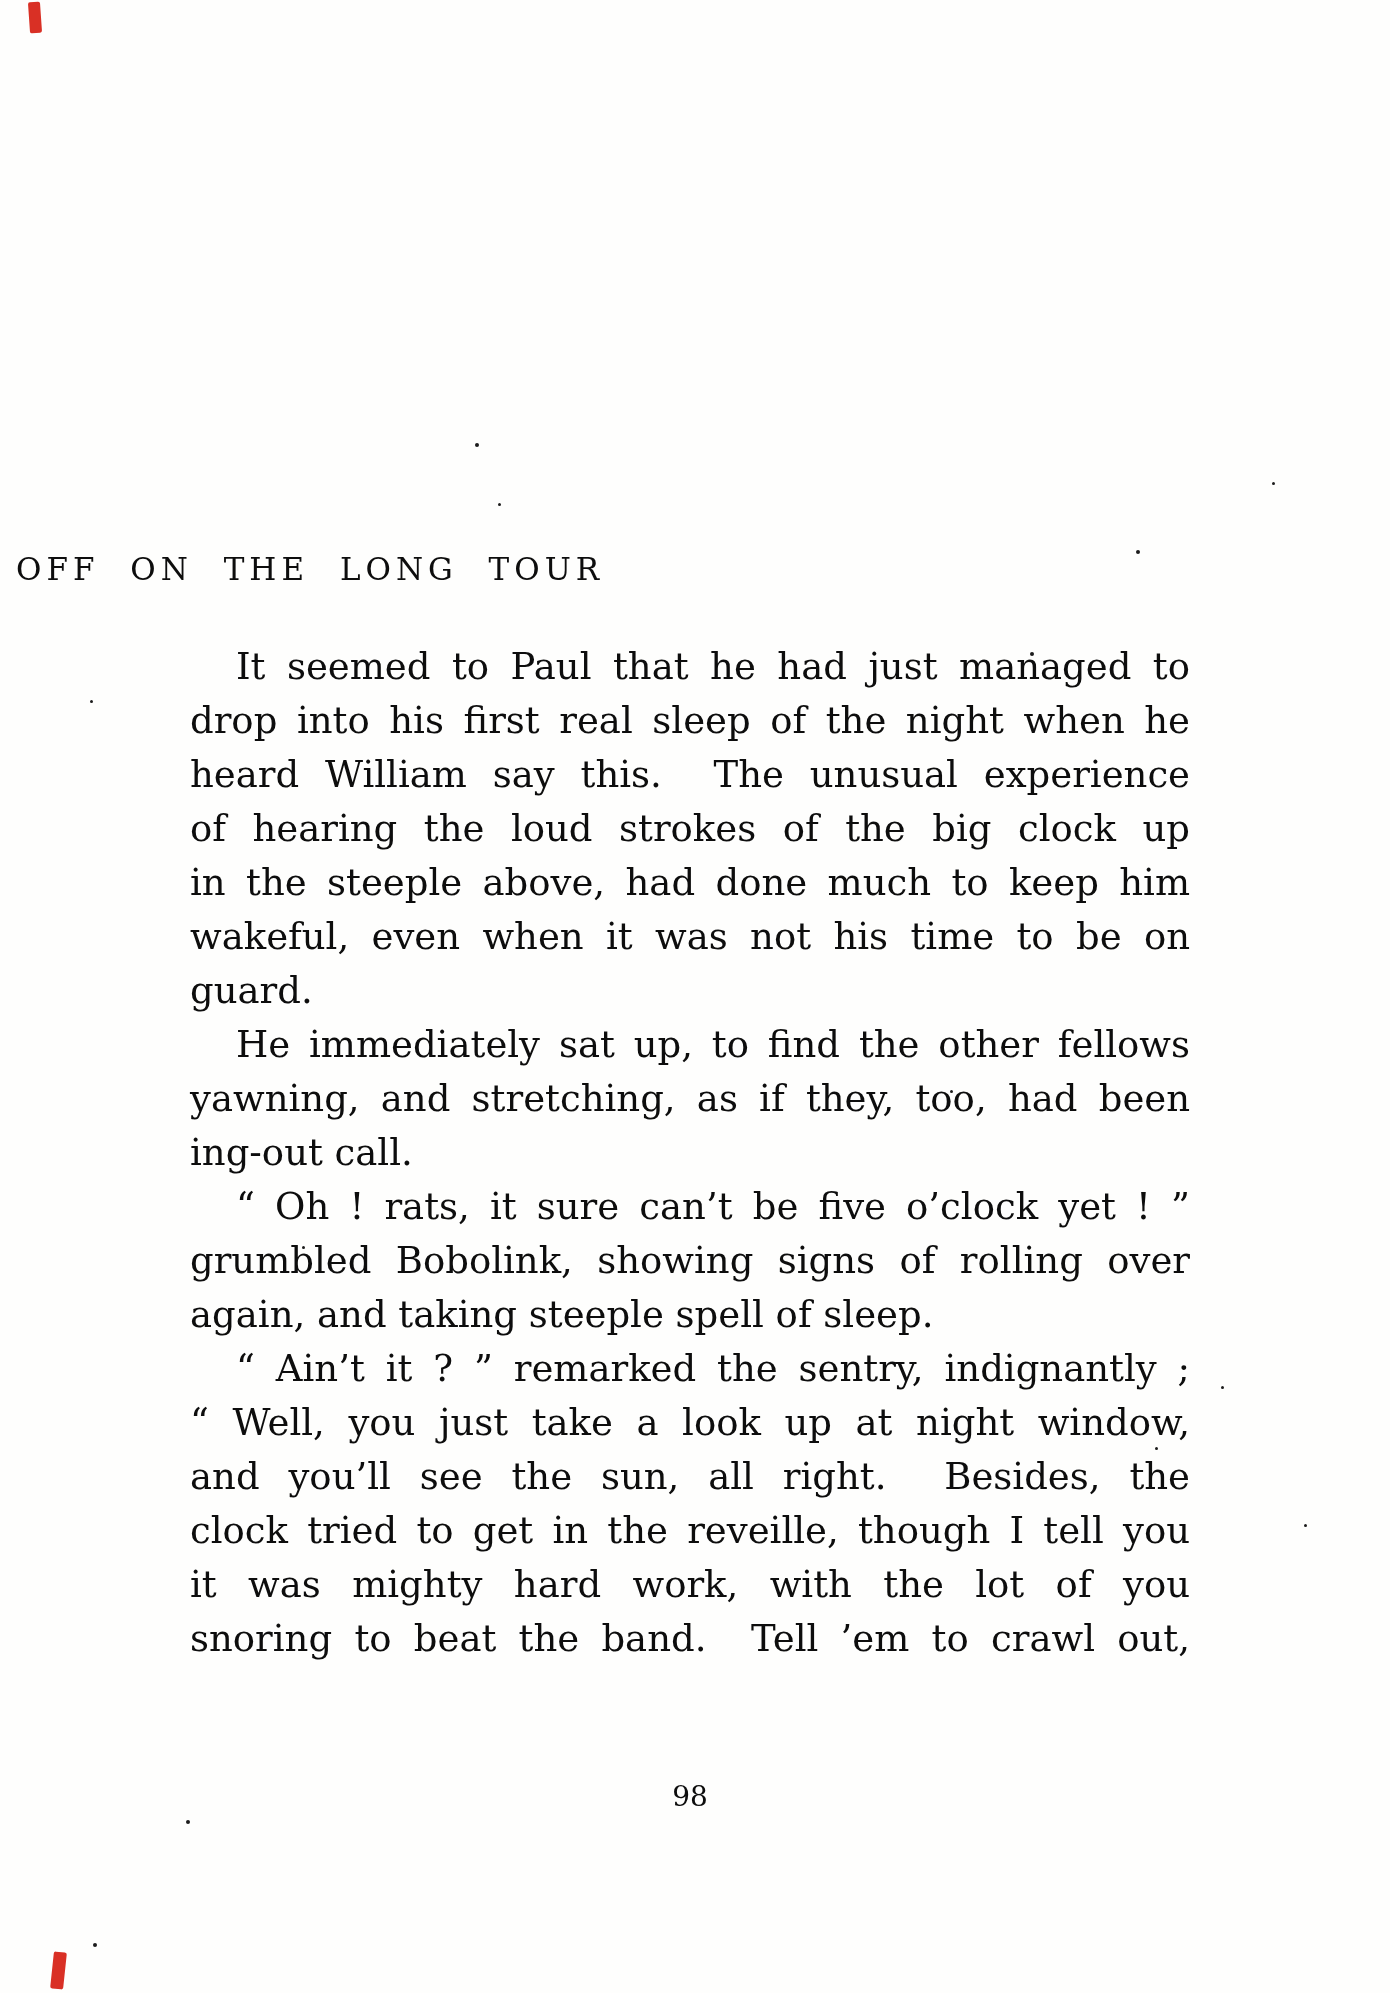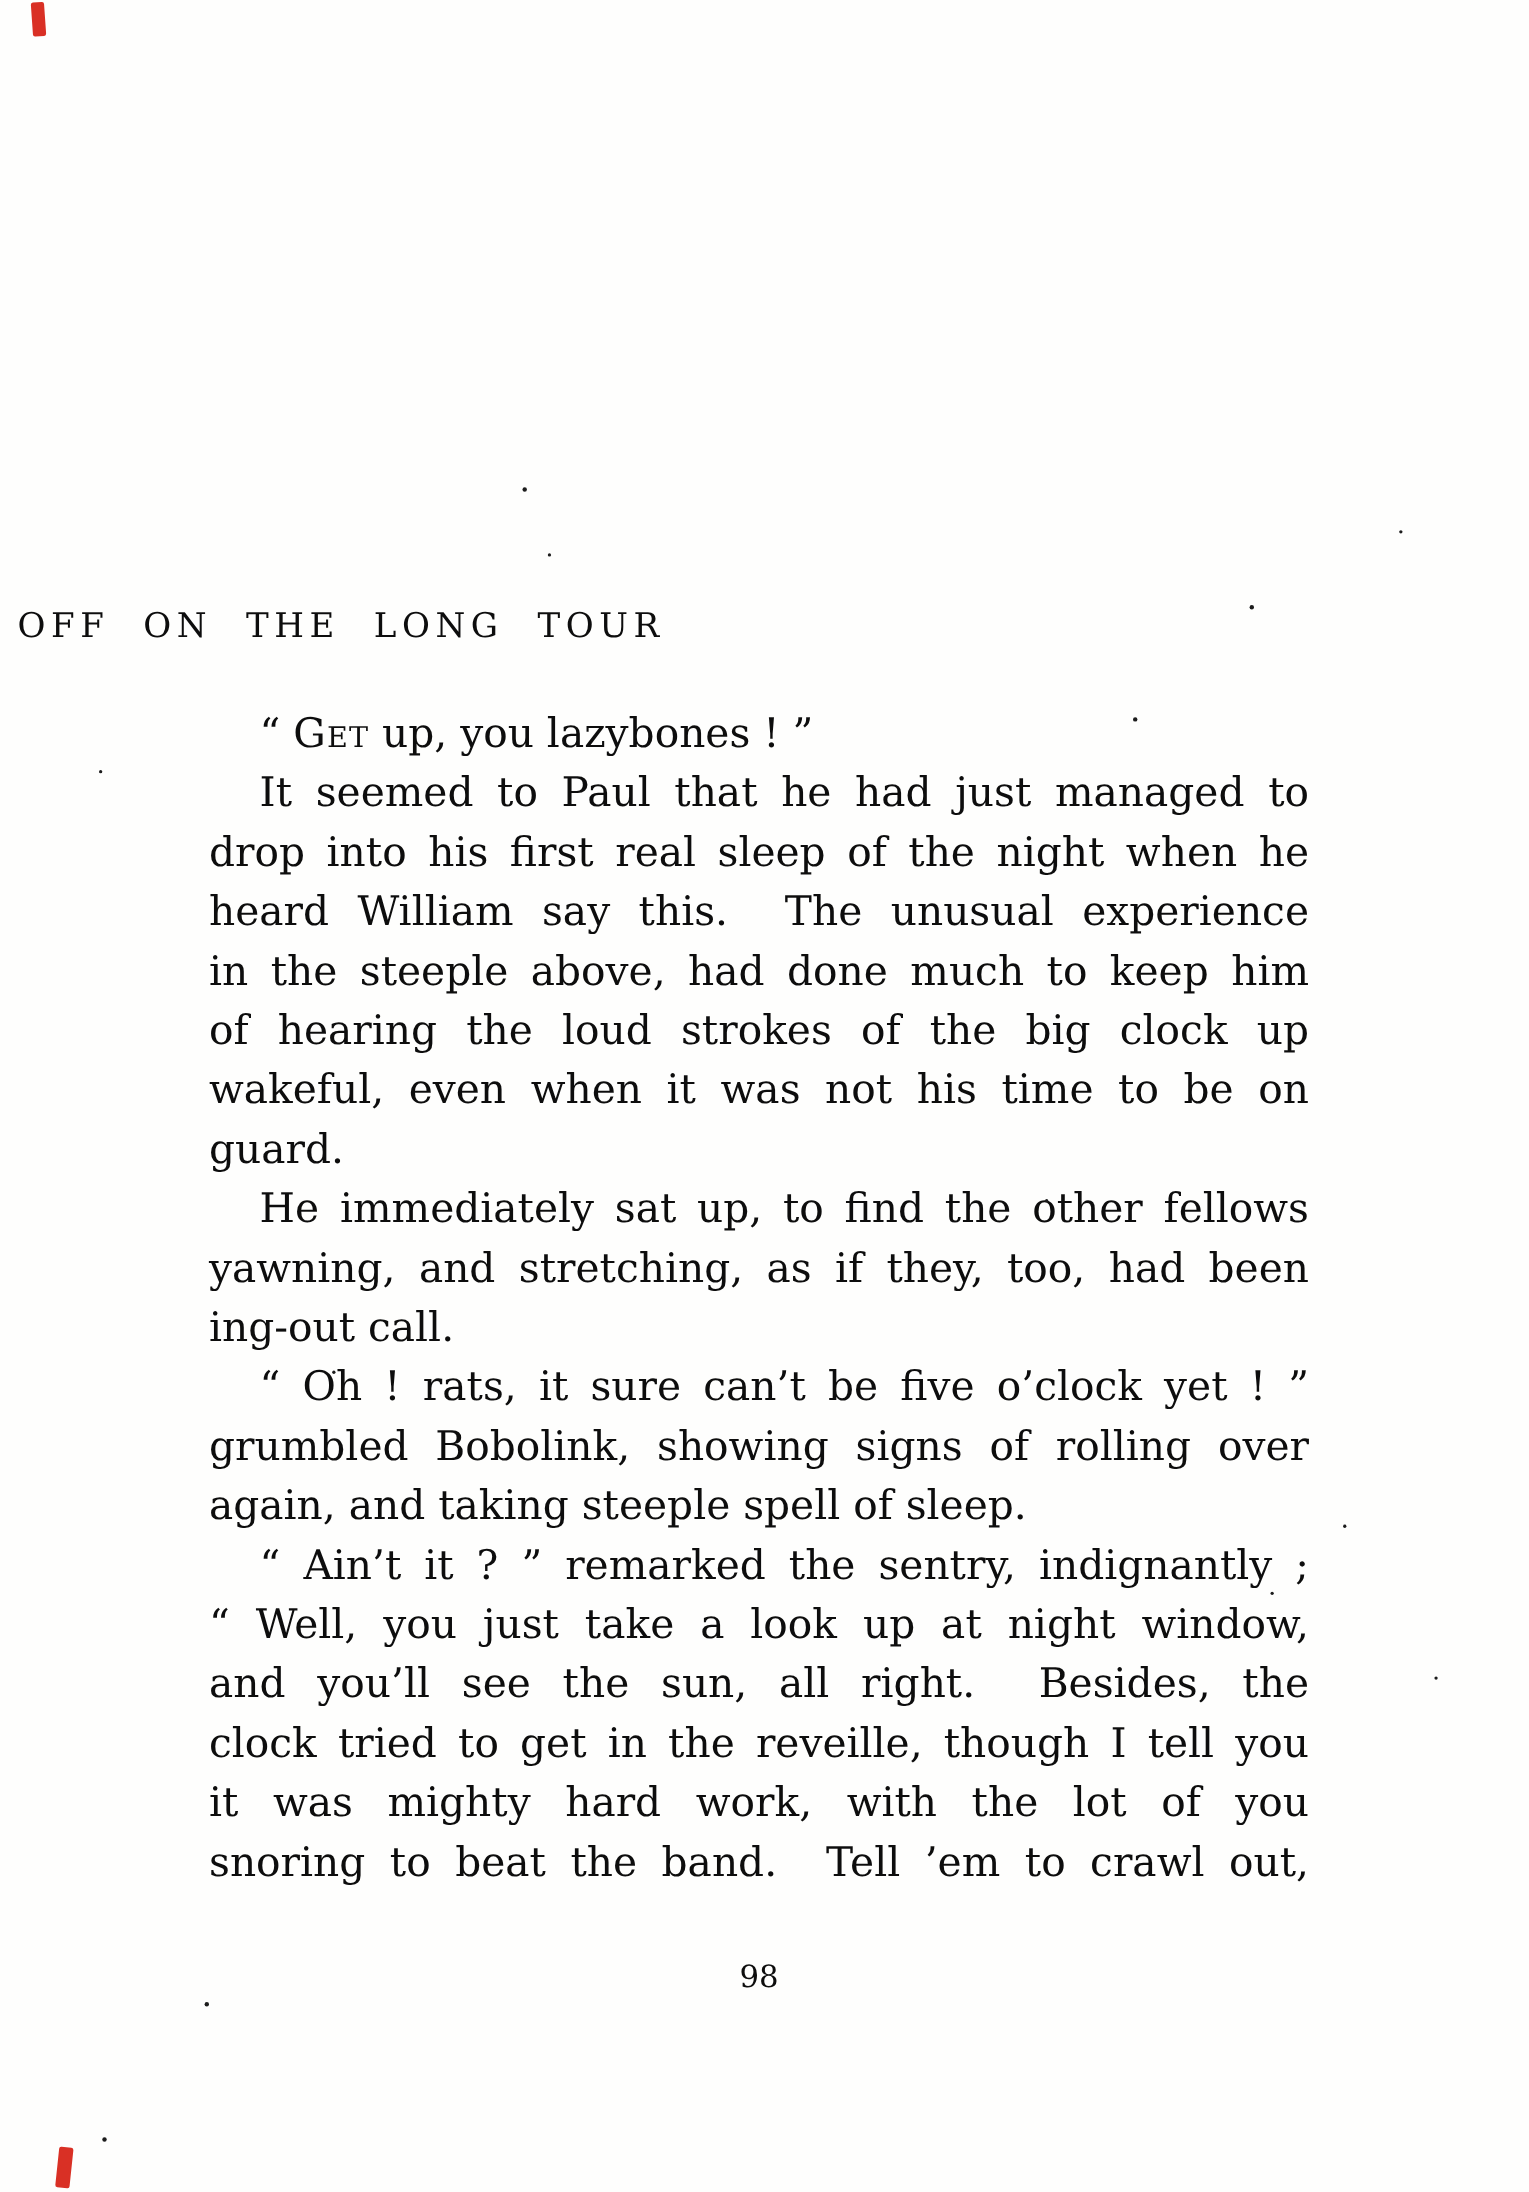--- a/index.html
+++ b/index.html
@@ -86,26 +86,25 @@
 </style>
 </head>
 <body>
 
 <div class="page">
 
 
   <h2 class="section">OFF ON THE LONG TOUR</h2>
 
   <div class="body-text">
-    <div class="line indent left"><span>“ </span><span class="sc">Get</span><span> up, you lazybones ! ”</span></div>
     <div class="line indent just">It seemed to Paul that he had just managed to</div>
     <div class="line just">drop into his first real sleep of the night when he</div>
     <div class="line just">heard William say this.&nbsp; The unusual experience</div>
+    <div class="line just">of hearing the loud strokes of the big clock up</div>
     <div class="line just">in the steeple above, had done much to keep him</div>
-    <div class="line just">of hearing the loud strokes of the big clock up</div>
     <div class="line just">wakeful, even when it was not his time to be on</div>
     <div class="line left">guard.</div>
     <div class="line indent just">He immediately sat up, to find the other fellows</div>
     <div class="line just">yawning, and stretching, as if they, too, had been</div>
     <div class="line left">ing-out call.</div>
     <div class="line indent just">“ Oh ! rats, it sure can’t be five o’clock yet ! ”</div>
     <div class="line just">grumbled Bobolink, showing signs of rolling over</div>
     <div class="line left">again, and taking steeple spell of sleep.</div>
     <div class="line indent just">“ Ain’t it ? ” remarked the sentry, indignantly ;</div>
     <div class="line just">“ Well, you just take a look up at night window,</div>

